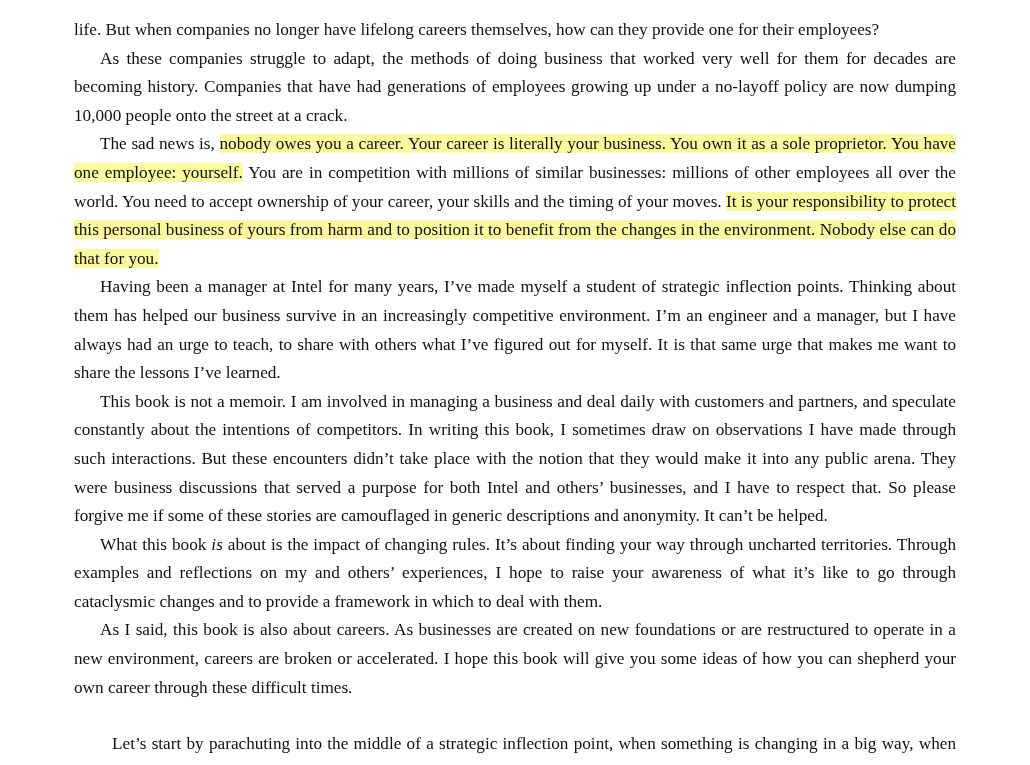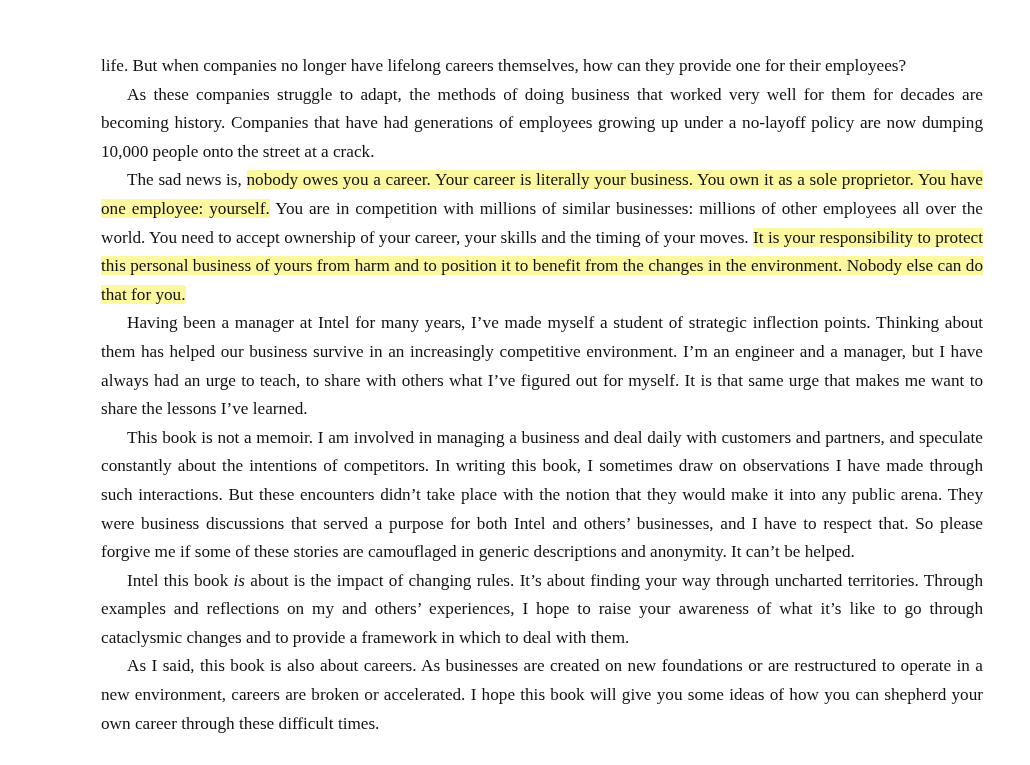--- a/index.html
+++ b/index.html
@@ -13,22 +13,21 @@
     font-family: "Liberation Serif", serif;
     color: #111111;
     overflow: hidden;
   }
   .page {
     position: relative;
     width: 973px;
     height: 765px;
     background: #ffffff;
     box-sizing: border-box;
-    padding: 52px 74px 0 74px;
-    margin-left: 27px;
+    padding: 16px 74px 0 74px;
   }
   .text-column {
     width: 882px;
     font-size: 17.2px;
     line-height: 28.6px;
     text-align: justify;
     text-justify: inter-word;
     hyphens: none;
   }
   p {
@@ -55,18 +54,18 @@
 </head>
 <body>
 
 <div class="page">
   <div class="text-column" id="text-column">
       <p><span>life. But when companies no longer have lifelong careers themselves, how can they provide one for their employees?</span></p>
       <p class="indent"><span>As these companies struggle to adapt, the methods of doing business that worked very well for them for decades are becoming history. Companies that have had generations of employees growing up under a no-layoff policy are now dumping 10,000 people onto the street at a crack.</span></p>
       <p class="indent"><span>The sad news is, </span><span class="hl">nobody owes you a career. Your career is literally your business. You own it as a sole proprietor. You have one employee: yourself.</span><span> You are in competition with millions of similar businesses: millions of other employees all over the world. You need to accept ownership of your career, your skills and the timing of your moves. </span><span class="hl">It is your responsibility to protect this personal business of yours from harm and to position it to benefit from the changes in the environment. Nobody else can do that for you.</span></p>
       <p class="indent"><span>Having been a manager at Intel for many years, I’ve made myself a student of strategic inflection points. Thinking about them has helped our business survive in an increasingly competitive environment. I’m an engineer and a manager, but I have always had an urge to teach, to share with others what I’ve figured out for myself. It is that same urge that makes me want to share the lessons I’ve learned.</span></p>
       <p class="indent"><span>This book is not a memoir. I am involved in managing a business and deal daily with customers and partners, and speculate constantly about the intentions of competitors. In writing this book, I sometimes draw on observations I have made through such interactions. But these encounters didn’t take place with the notion that they would make it into any public arena. They were business discussions that served a purpose for both Intel and others’ businesses, and I have to respect that. So please forgive me if some of these stories are camouflaged in generic descriptions and anonymity. It can’t be helped.</span></p>
-      <p class="indent"><span>Intel this book </span><em>is</em><span> about is the impact of changing rules. It’s about finding your way through uncharted territories. Through examples and reflections on my and others’ experiences, I hope to raise your awareness of what it’s like to go through cataclysmic changes and to provide a framework in which to deal with them.</span></p>
+      <p class="indent"><span>What this book </span><em>is</em><span> about is the impact of changing rules. It’s about finding your way through uncharted territories. Through examples and reflections on my and others’ experiences, I hope to raise your awareness of what it’s like to go through cataclysmic changes and to provide a framework in which to deal with them.</span></p>
       <p class="indent"><span>As I said, this book is also about careers. As businesses are created on new foundations or are restructured to operate in a new environment, careers are broken or accelerated. I hope this book will give you some ideas of how you can shepherd your own career through these difficult times.</span></p>
       <div class="gap"></div>
       <p class="indent-big"><span>Let’s start by parachuting into the middle of a strategic inflection point, when something is changing in a big way, when something is different, yet when you’re so busy trying to survive that the significance of the change only becomes clear in retrospect. Painful as it is, let me relive the story of a problem that Intel had with our flagship device, the Pentium</span></p>
     </div>
 </div>
 
 </body></html>

